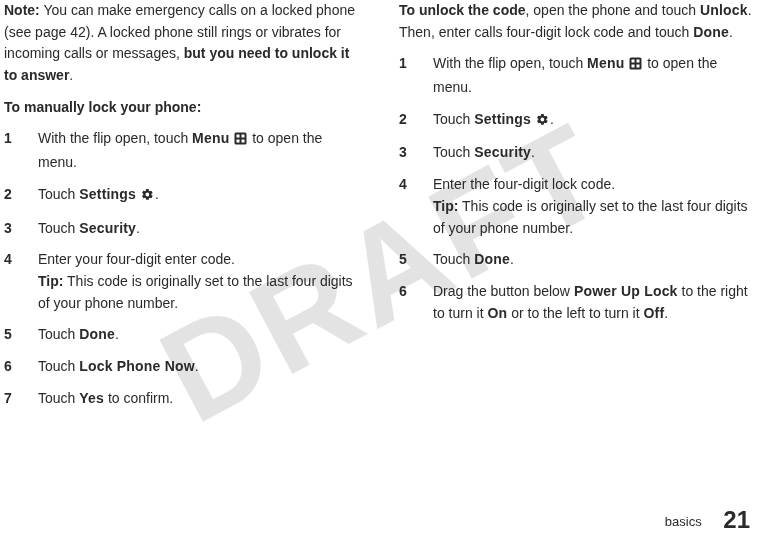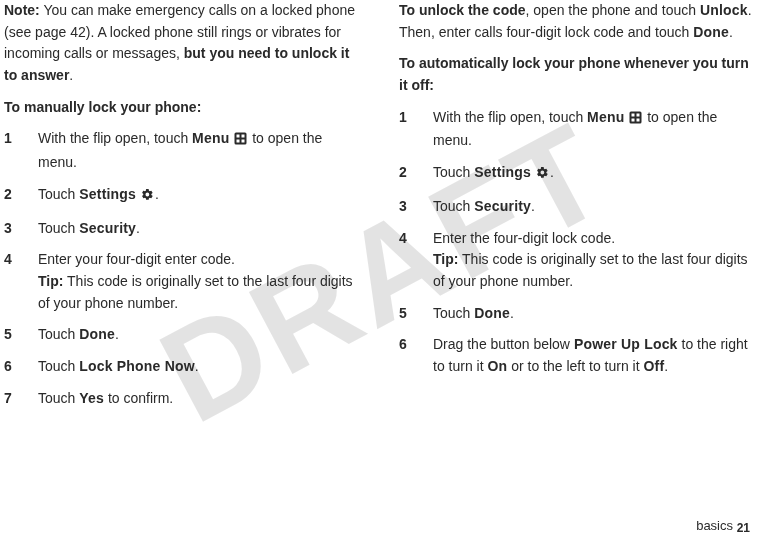--- a/index.html
+++ b/index.html
@@ -70,21 +70,22 @@
     }
     .footer {
       position: absolute;
       bottom: 8px;
       right: 18px;
       font-size: 13px;
       z-index: 1;
     }
     .footer .pagenum {
       font-weight: bold;
-      font-size: 12px;
+      font-size: 24px;
+      margin-left: 18px;
       vertical-align: -2px;
     }
   </style>
 </head>
 <body>
 
 <div class="watermark">DRAFT</div>
 
 <div class="page">
 
@@ -152,21 +153,20 @@
         </div>
       </li>
     </ol>
   </div>
 
   <div class="col">
     <p class="para">
       <span class="bold">To unlock the code</span><span>, open the phone and touch </span><span class="condensed">Unlock</span><span>. Then, enter calls four-digit lock code and touch </span><span class="condensed">Done</span><span>.</span>
     </p>
 
-    <p class="para bold">To automatically lock your phone whenever you turn it off:</p>
 
     <ol class="steps">
       <li>
         <div class="step-num">1</div>
         <div class="step-body">
           <span>With the flip open, touch </span><span class="condensed">Menu</span>
           <span class="icon"><svg width="13" height="13" viewBox="0 0 13 13">
                 <rect x="0.5" y="0.5" width="12" height="12" rx="1.5" fill="#2a2a2a"></rect>
                 <rect x="2.5" y="2.5" width="3" height="3" fill="#fff"></rect>
                 <rect x="7.5" y="2.5" width="3" height="3" fill="#fff"></rect>

